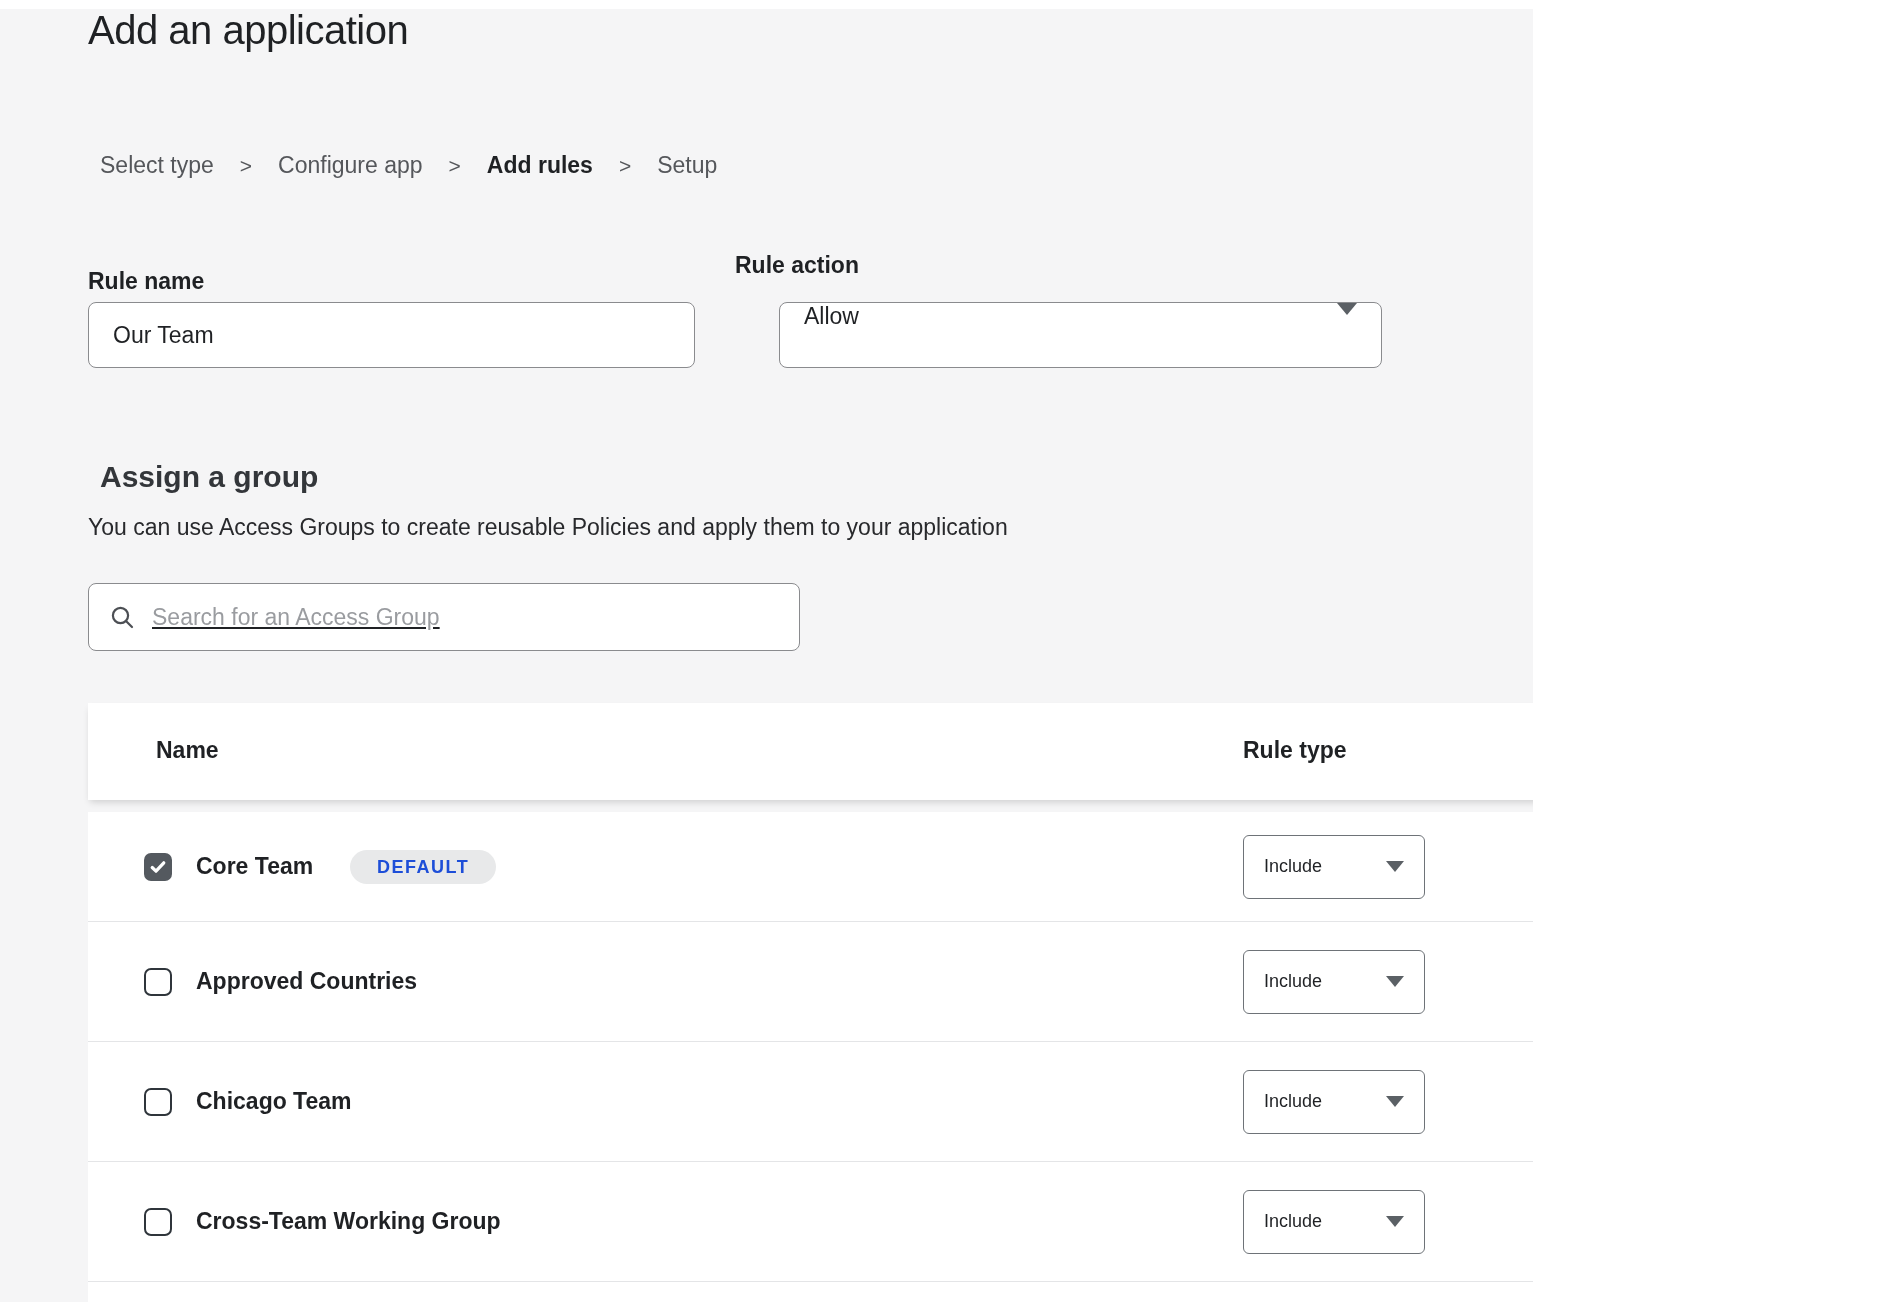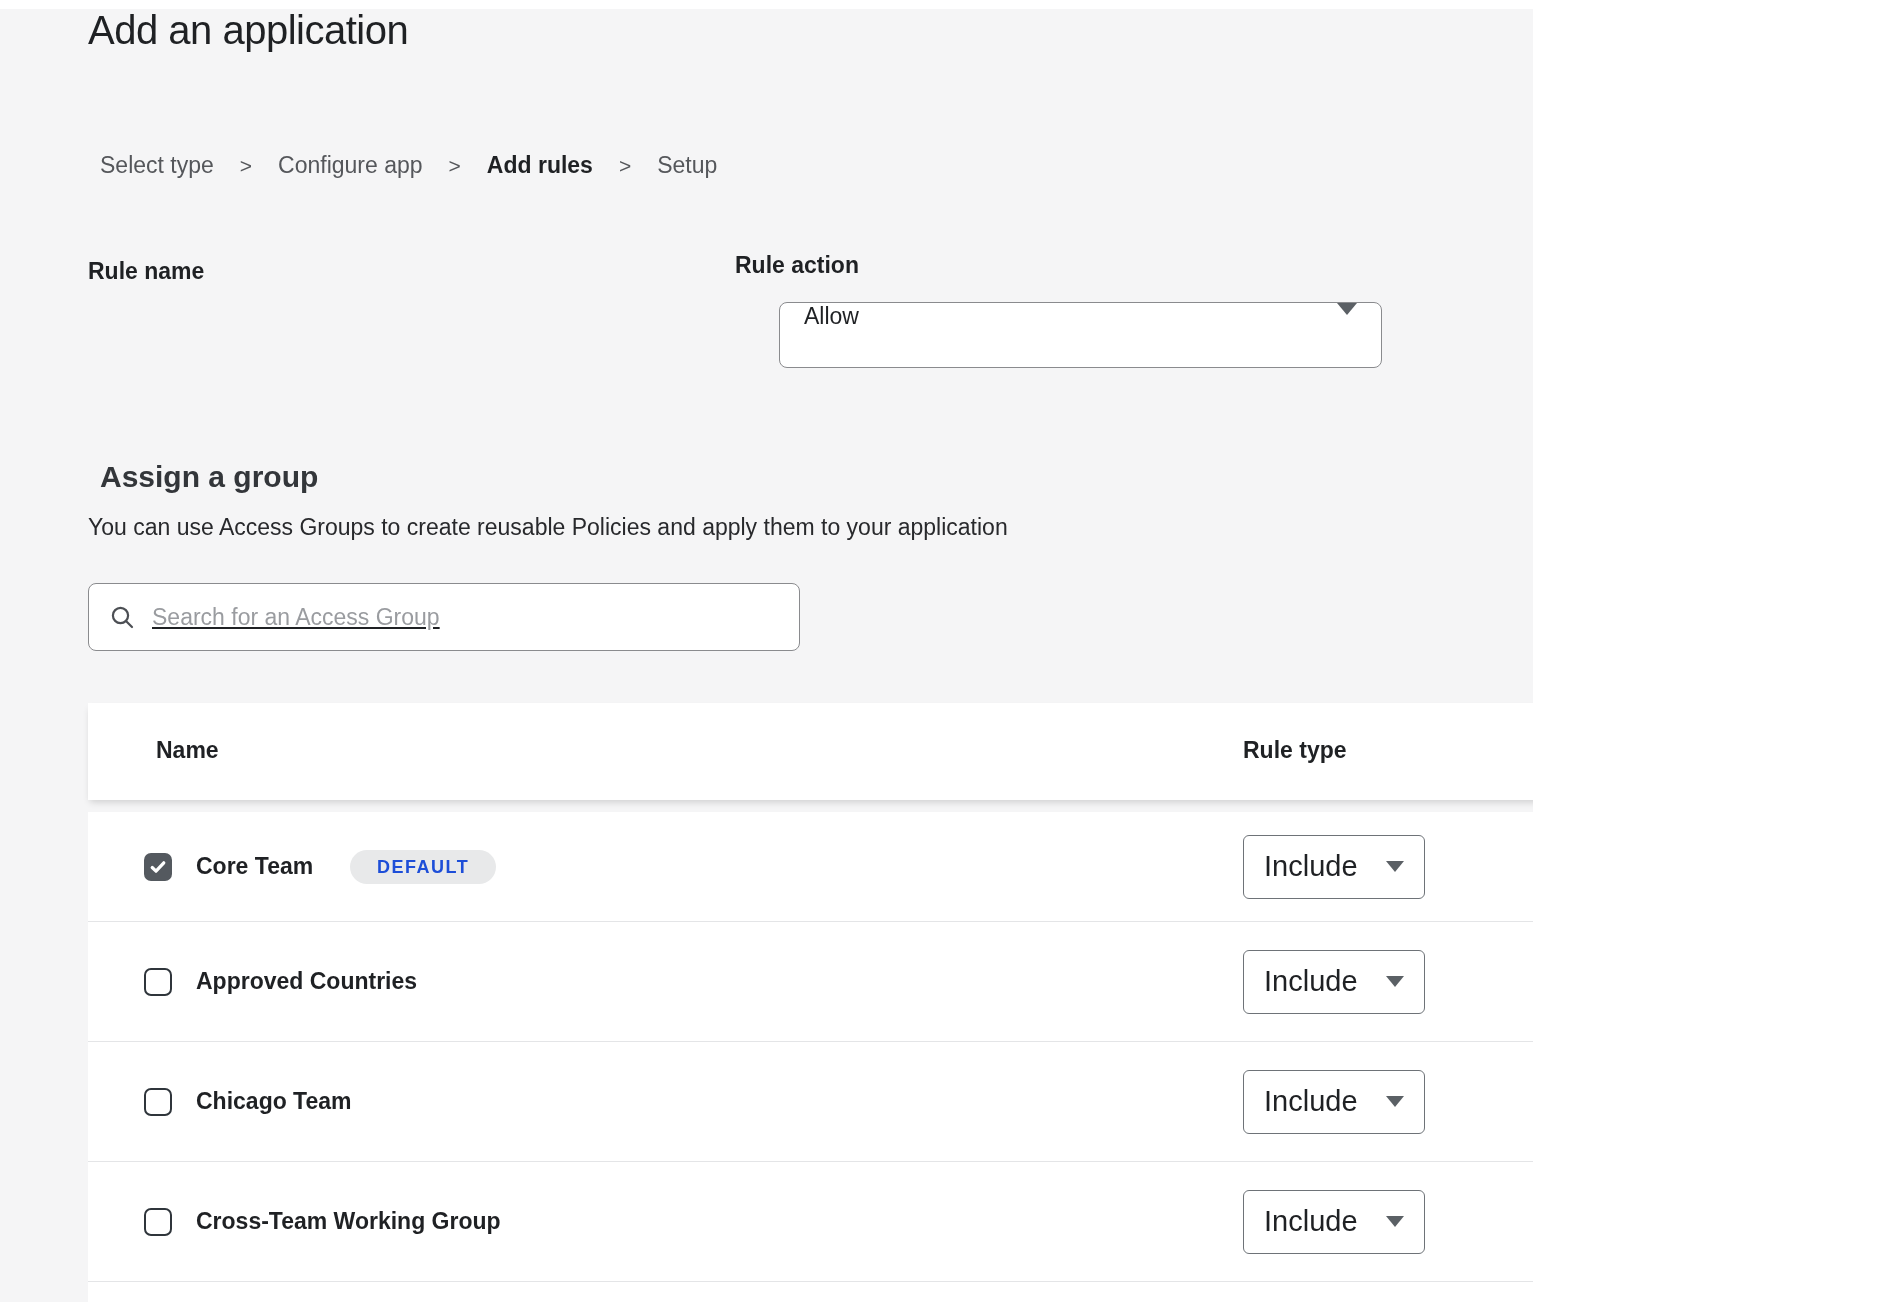--- a/index.html
+++ b/index.html
@@ -11,21 +11,21 @@
   }
   .top-strip{position:absolute;left:0;top:0;width:1880px;height:9px;background:#ffffff;}
   .page-title{position:absolute;left:88px;top:8px;margin:0;font-size:40px;font-weight:400;letter-spacing:-0.5px;color:#1f2124;}
   .cancel-link{position:absolute;left:1570px;top:28px;font-size:26px;color:#a21caf;cursor:pointer;text-decoration:none;}
   .next-btn{position:absolute;left:1700px;top:10px;width:146px;height:56px;background:#3a76a8;border:none;border-radius:6px;color:#ffffff;font-size:23px;font-family:inherit;cursor:pointer;}
   .breadcrumb{position:absolute;left:100px;top:152px;font-size:23px;color:#55575b;display:flex;align-items:center;gap:26px;}
   .bc-item{cursor:pointer;}
   .bc-item.active{font-weight:700;color:#1f2124;}
   .bc-sep{color:#55575b;font-size:21px;}
   .field-label{position:absolute;font-size:23px;font-weight:700;color:#1f2124;}
-  .lbl-rule-name{left:88px;top:258px;}
+  .lbl-rule-name{left:88px;top:268px;}
   .lbl-rule-action{left:735px;top:252px;}
   .text-input{
     position:absolute;box-sizing:border-box;background:#ffffff;
     border:1px solid #8a8b8e;border-radius:8px;font-family:inherit;
     font-size:23px;color:#1f2124;padding:0 24px;outline:none;
   }
   .rule-name-input{left:88px;top:302px;width:607px;height:66px;}
   .select-box{
     position:absolute;box-sizing:border-box;background:#ffffff;
     border:1px solid #8a8b8e;border-radius:8px;
@@ -74,21 +74,21 @@
   .row-name{position:absolute;left:108px;font-size:23px;font-weight:700;color:#1f2124;}
   .default-badge{
     position:absolute;left:262px;height:34px;line-height:34px;border-radius:17px;
     background:#e8e9ea;color:#1d4ed8;font-size:18px;font-weight:700;
     letter-spacing:1.5px;padding:0 27px;
   }
   .include-select{
     position:absolute;left:1155px;width:182px;height:64px;box-sizing:border-box;
     background:#ffffff;border:1.5px solid #6e7378;border-radius:6px;
     display:flex;align-items:center;justify-content:space-between;
-    padding:0 20px;font-size:29px;color:#1f2124;cursor:pointer;
+    padding:0 20px;font-size:18px;color:#1f2124;cursor:pointer;
   }
   .include-select .tri-down{border-left-width:9px;border-right-width:9px;border-top-width:11px;}
   .row-chevron{position:absolute;left:1688px;cursor:pointer;display:flex;align-items:center;}
   .filler-row{height:24px;background:#ffffff;}
 </style>
 </head>
 <body>
 
 <div class="stage">
 
@@ -105,20 +105,21 @@
       <span class="bc-item">Configure app</span>
       <span class="bc-sep">&gt;</span>
       <span class="bc-item active">Add rules</span>
       <span class="bc-sep">&gt;</span>
       <span class="bc-item">Setup</span>
     </nav>
 
   <div class="field-label lbl-rule-name">Rule name</div>
   <div class="field-label lbl-rule-action">Rule action</div>
 
+  <input class="text-input rule-name-input" type="text" value="Our Team" style="">
 
   <div class="select-box rule-action-select">
     <span>Allow</span>
     <span class="tri-down"></span>
   </div>
 
   <h2 class="section-heading">Assign a group</h2>
   <p class="section-desc">You can use Access Groups to create reusable Policies and apply them to your application</p>
 
   <div class="search-wrap">

